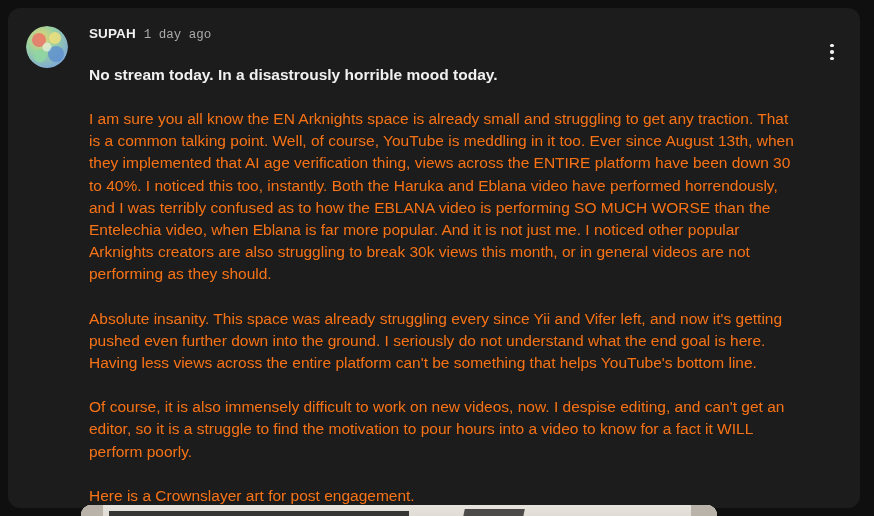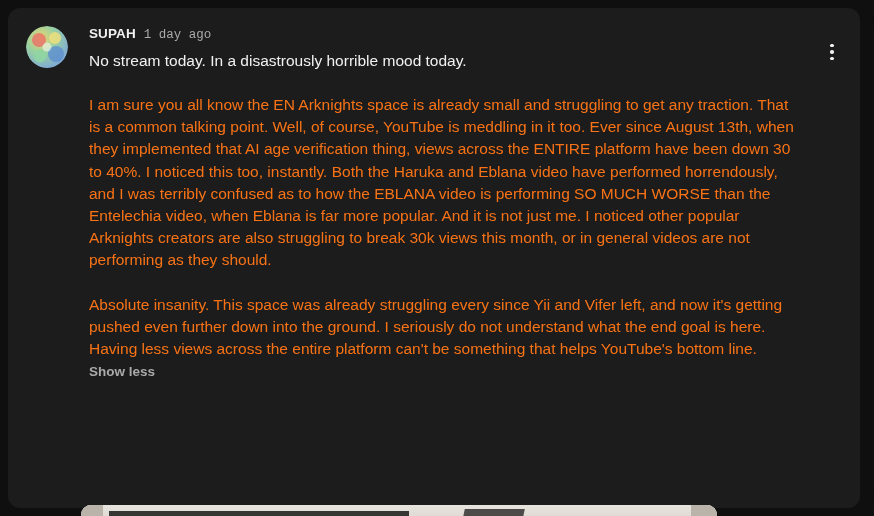--- a/index.html
+++ b/index.html
@@ -74,22 +74,23 @@
   .timestamp {
     color: #aaaaaa;
     font-size: 12.5px;
     font-family: Liberation Mono, monospace;
   }
 
   .headline {
     color: #f1f1f1;
     font-size: 15.5px;
     line-height: 22px;
-    margin-top: 6px;
+    margin-top: 20px;
     margin-bottom: 0;
+    font-weight: bold;
   }
 
   .para {
     color: #f97316;
     font-size: 15.5px;
     line-height: 22.2px;
     margin: 22px 0 0 0;
     max-width: 726px;
   }
 
@@ -223,20 +224,22 @@
 
         <div class="byline">
           <span class="channel-name">SUPAH</span>
           <span class="timestamp">1 day ago</span>
         </div>
 
         <p class="headline">No stream today. In a disastrously horrible mood today.</p>
 
         <p class="para">I am sure you all know the EN Arknights space is already small and struggling to get any traction. That is a common talking point. Well, of course, YouTube is meddling in it too. Ever since August 13th, when they implemented that AI age verification thing, views across the ENTIRE platform have been down 30 to 40%. I noticed this too, instantly. Both the Haruka and Eblana video have performed horrendously, and I was terribly confused as to how the EBLANA video is performing SO MUCH WORSE than the Entelechia video, when Eblana is far more popular. And it is not just me. I noticed other popular Arknights creators are also struggling to break 30k views this month, or in general videos are not performing as they should.</p>
         <p class="para">Absolute insanity. This space was already struggling every since Yii and Vifer left, and now it's getting pushed even further down into the ground. I seriously do not understand what the end goal is here. Having less views across the entire platform can't be something that helps YouTube's bottom line.</p>
+        <p class="para">Of course, it is also immensely difficult to work on new videos, now. I despise editing, and can't get an editor, so it is a struggle to find the motivation to pour hours into a video to know for a fact it WILL perform poorly.</p>
+        <p class="para">Here is a Crownslayer art for post engagement.</p>
 
         <span class="show-less">Show less</span>
       </div>
 
       <div class="kebab">
         <span></span>
         <span></span>
         <span></span>
       </div>
 

